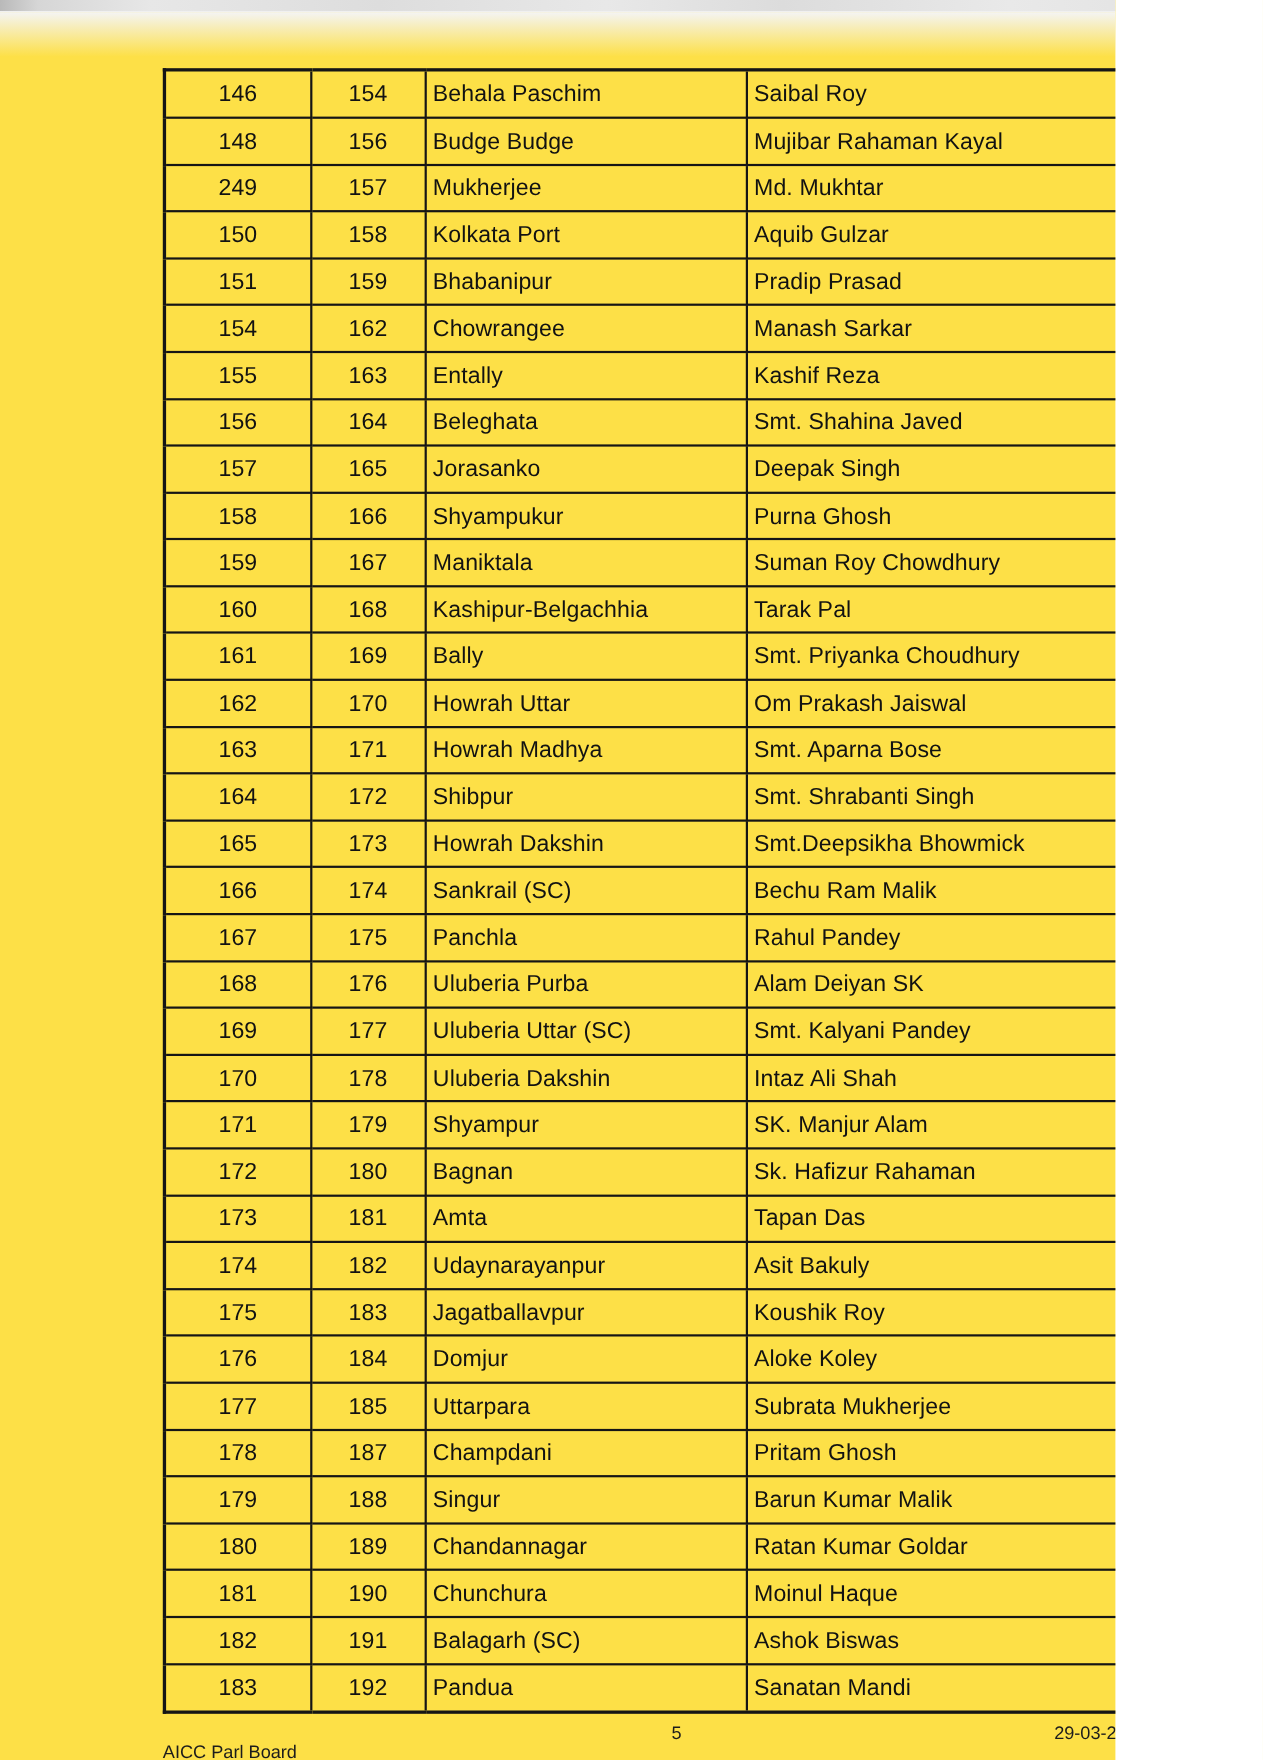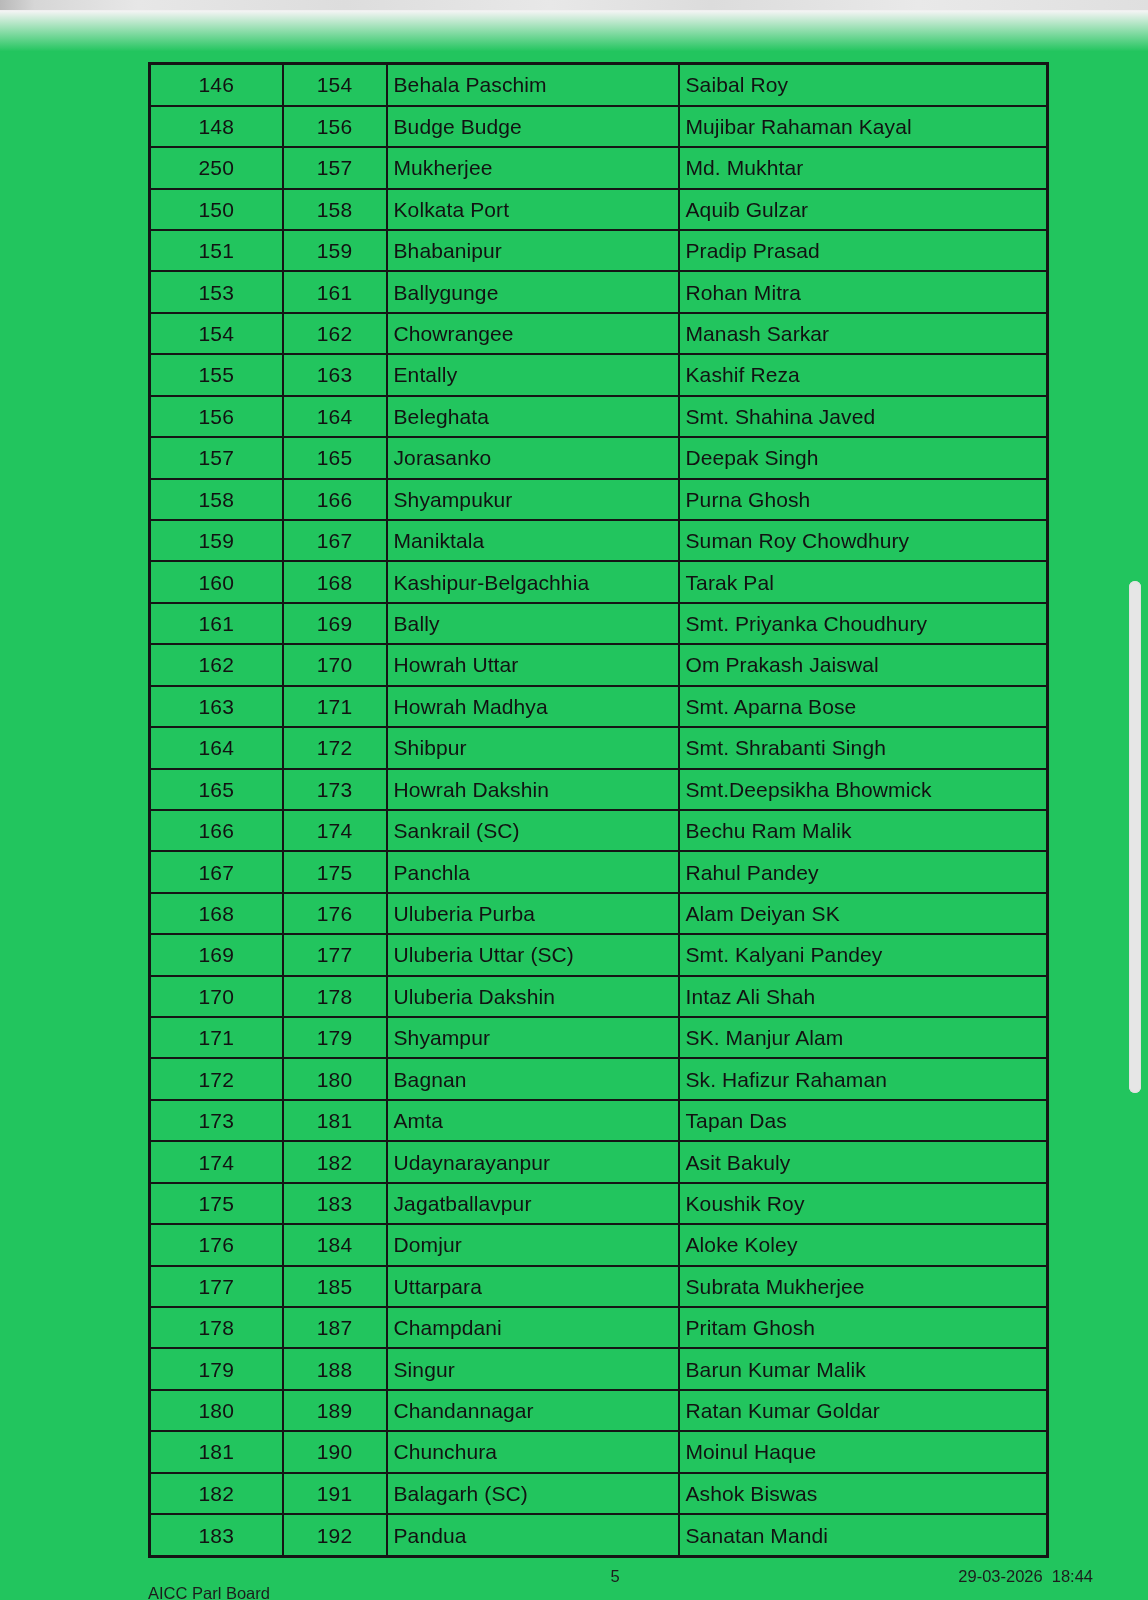--- a/index.html
+++ b/index.html
@@ -1,18 +1,18 @@
 <!DOCTYPE html>
 <html><head>
 <meta charset="utf-8">
 <style>
   html,body{margin:0;padding:0;background:#ffffff;}
   .screen{
-    position:relative;width:1148px;height:1600px;overflow:hidden;
-    background:#22c55e;font-family:"Liberation Sans",sans-serif;color:#161616;
+    position:relative;width:1014px;height:1600px;overflow:hidden;
+    background:#fde047;font-family:"Liberation Sans",sans-serif;color:#161616;
   }
   .top-strip{
     position:absolute;left:0;top:0;width:1148px;height:10px;
     background:linear-gradient(90deg,#b9b9b9 0%,#d6d6d6 3%,#e7e7e7 12%,#dddddd 30%,#e8e8e8 48%,#dcdcdc 62%,#e9e9e9 80%,#dfdfdf 100%);
     border-bottom:1px solid #f0f0f0;
   }
   .page-top-shade{
     position:absolute;left:0;top:11px;width:1148px;height:45px;
     background:linear-gradient(180deg,#f4f4f4 0%,rgba(255,255,255,0) 90%);
     pointer-events:none;
@@ -70,47 +70,41 @@
 
 
     <tr>
       <td class="c-sl">148</td>
       <td class="c-ac">156</td>
       <td class="c-name">Budge Budge</td>
       <td class="c-cand">Mujibar Rahaman Kayal</td>
     </tr>
 
     <tr>
-      <td class="c-sl">250</td>
+      <td class="c-sl">249</td>
       <td class="c-ac">157</td>
       <td class="c-name">Mukherjee</td>
       <td class="c-cand">Md. Mukhtar</td>
     </tr>
 
     <tr>
       <td class="c-sl">150</td>
       <td class="c-ac">158</td>
       <td class="c-name">Kolkata Port</td>
       <td class="c-cand">Aquib Gulzar</td>
     </tr>
 
     <tr>
       <td class="c-sl">151</td>
       <td class="c-ac">159</td>
       <td class="c-name">Bhabanipur</td>
       <td class="c-cand">Pradip Prasad</td>
     </tr>
 
 
-    <tr>
-      <td class="c-sl">153</td>
-      <td class="c-ac">161</td>
-      <td class="c-name">Ballygunge</td>
-      <td class="c-cand">Rohan Mitra</td>
-    </tr>
 
     <tr>
       <td class="c-sl">154</td>
       <td class="c-ac">162</td>
       <td class="c-name">Chowrangee</td>
       <td class="c-cand">Manash Sarkar</td>
     </tr>
 
     <tr>
       <td class="c-sl">155</td>

